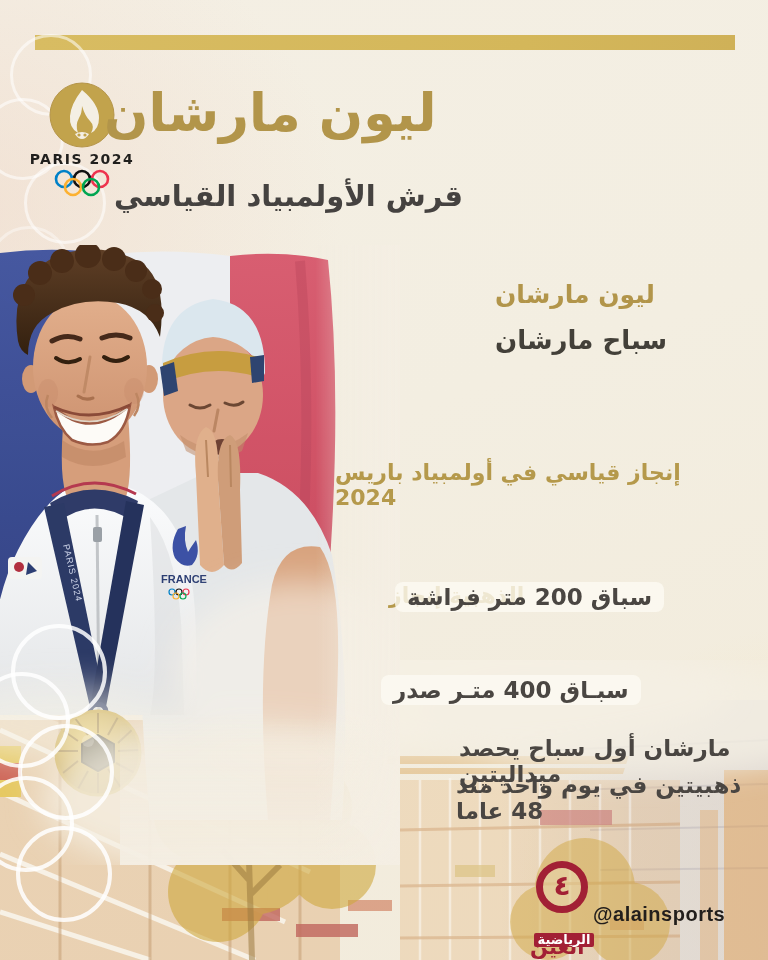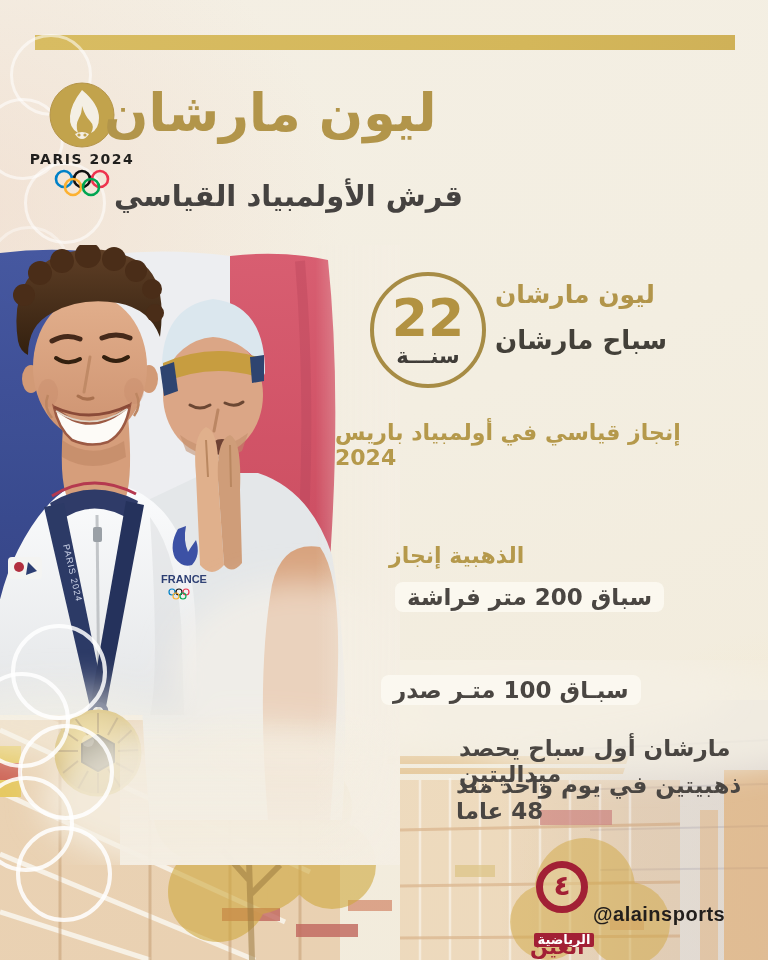--- a/index.html
+++ b/index.html
@@ -27,21 +27,21 @@
   .phring{border:4px solid rgba(255,255,255,.85);border-radius:50%;width:88px;height:88px;z-index:4;}
   
   .agec{left:370px;top:272px;width:116px;height:116px;border:4px solid #a78c45;border-radius:50%;box-sizing:border-box;
         display:flex;flex-direction:column;align-items:center;justify-content:center;z-index:5;}
   .agev{font-size:52px;font-weight:800;color:#b29241;line-height:1;}
   .ageu{font-size:21px;font-weight:700;color:#3f3c38;margin-top:0px;}
   .nameb{left:495px;top:280px;width:228px;z-index:5;}
   .aname{font-size:25px;font-weight:800;color:#b2954a;}
   .arole{font-size:26px;font-weight:700;color:#434039;margin-top:16px;}
   
-  .ghead{font-size:22px;font-weight:800;color:#b5994b;z-index:5;}
+  .ghead{font-size:22px;font-weight:800;color:#b5994b;z-index:5;margin-top:40px;}
   .btxt{font-size:23px;font-weight:700;color:#4a4642;z-index:5;}
   .h-record{left:335px;top:420px;width:400px;}
   .l-rec1{left:398px;top:460px;width:330px;}
   .l-rec2{left:423px;top:496px;width:320px;}
   .h-gold1{left:389px;top:543px;width:300px;}
   .l-gold1{left:395px;top:582px;width:300px;}
   .h-gold2{left:386px;top:637px;width:300px;}
   .l-gold2{left:381px;top:675px;width:300px;}
   .l-fn1{left:459px;top:735px;width:320px;}
   .l-fn2{left:456px;top:772px;width:320px;}
@@ -342,39 +342,35 @@
     <rect x="120" y="470" width="280" height="150" fill="url(#fadeB)"></rect>
     <rect x="315" y="0" width="85" height="620" fill="url(#fadeR)"></rect>
   </svg>
 
   <div class="abs phring" style="left:11px;top:624px;"></div>
   <div class="abs phring" style="left:-26px;top:672px;"></div>
   <div class="abs phring" style="left:18px;top:724px;"></div>
   <div class="abs phring" style="left:-22px;top:776px;"></div>
   <div class="abs phring" style="left:16px;top:826px;"></div>
 
-  <div class="abs agec">
-    <div class="agev">22</div>
-    <div class="ageu rtl">سنـــة</div>
-  </div>
 
   <div class="abs nameb ctr rtl">
     <div class="aname">ليون مارشان</div>
     <div class="arole">سباح مارشان</div>
   </div>
 
   <div class="abs ghead ctr rtl h-record">إنجاز قياسي في أولمبياد باريس 2024</div>
 
   <div class="abs ghead ctr rtl h-gold1">الذهبية إنجاز</div>
   <div class="abs btxt ctr rtl l-gold1">
     <span class="box">سباق 200 متر فراشة</span>
   </div>
 
   <div class="abs btxt ctr rtl l-gold2">
-    <span class="box">سبـاق 100 متـر صدر</span>
+    <span class="box">سبـاق 400 متـر صدر</span>
   </div>
 
   <div class="abs btxt ctr rtl l-fn1">مارشان أول سباح يحصد ميداليتين</div>
   <div class="abs btxt ctr rtl l-fn2">ذهبيتين في يوم واحد منذ 48 عاما</div>
 
   <div class="abs alogo">
     <span class="aglyph">٤</span>
   </div>
   <div class="abs apname ctr rtl">العين</div>
   <div class="abs abanner rtl">الرياضية</div>

